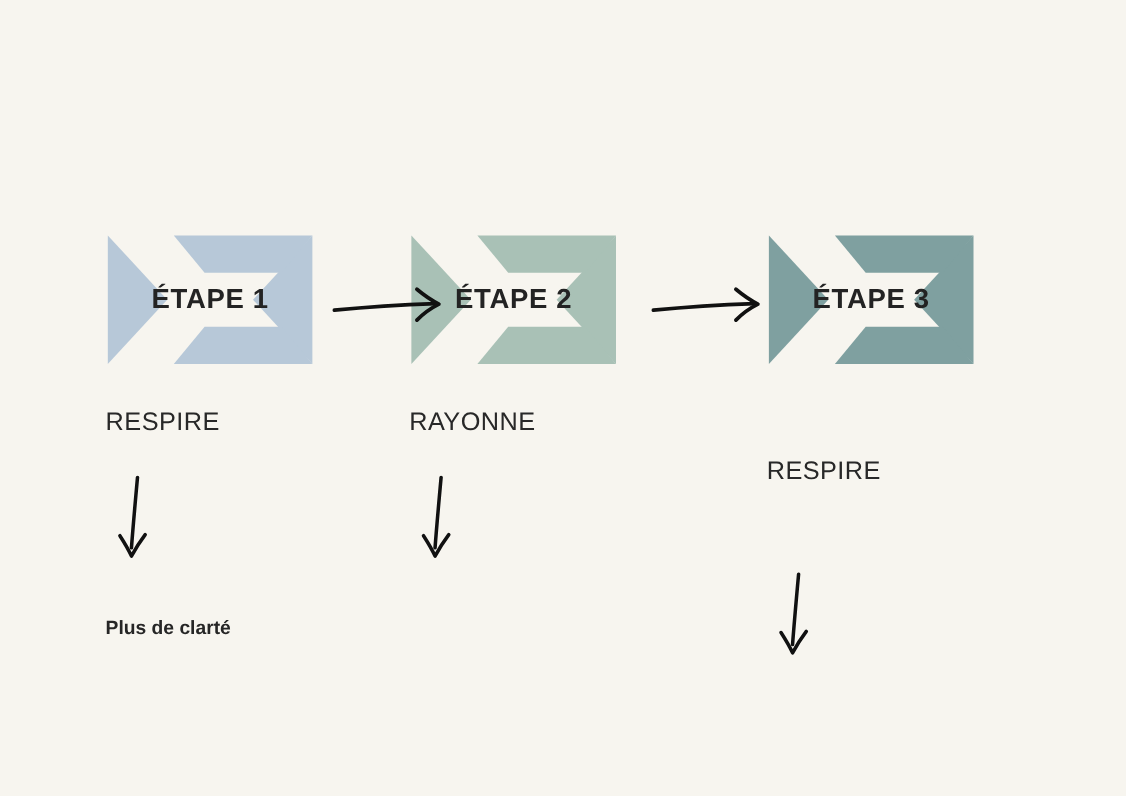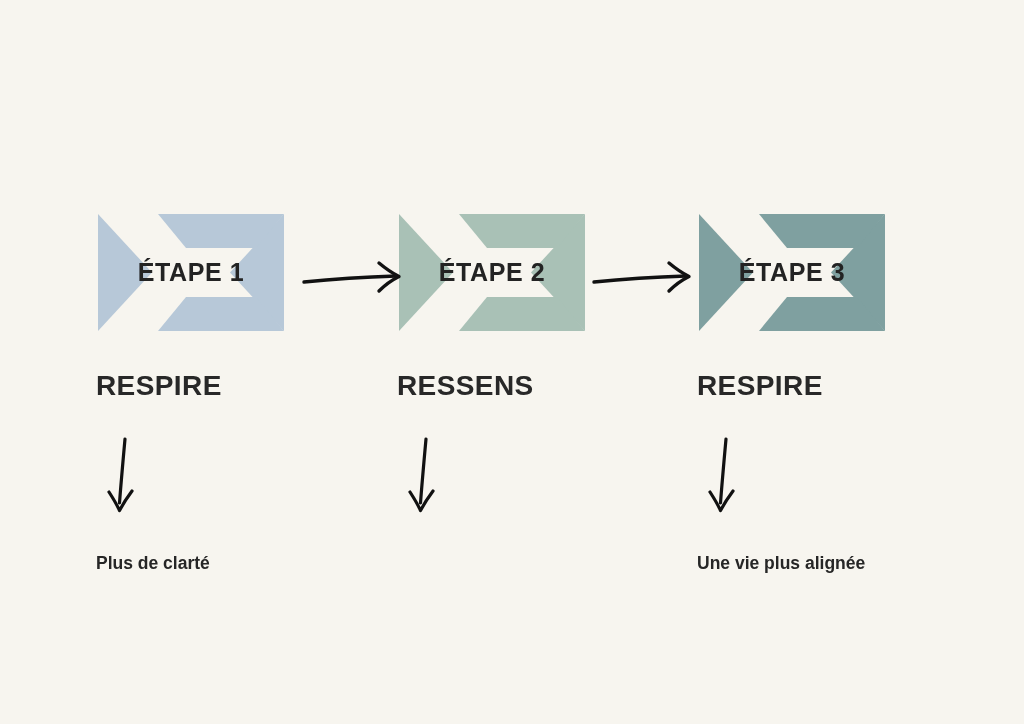--- a/index.html
+++ b/index.html
@@ -22,22 +22,22 @@
 
   
   .step {
     position: absolute;
     top: 212px;
     width: 230px;
     display: flex;
     flex-direction: column;
   }
   .step-1 { left: 96px; }
-  .step-2 { left: 397px; }
-  .step-3 { left: 697px; }
+  .step-2 { left: 372px; }
+  .step-3 { left: 697px; gap: 44px; }
 
   
   .badge {
     position: relative;
     width: 190px;
     height: 121px;
   }
   .badge svg {
     position: absolute;
     inset: 0;
@@ -52,38 +52,38 @@
     font-size: 25px;
     font-weight: 700;
     letter-spacing: 0.6px;
     color: #232323;
     white-space: nowrap;
   }
 
   
   .step-title {
     margin-top: 37px;
-    font-size: 28px;
-    font-weight: 700;
+    font-size: 23px;
+    font-weight: 400;
     letter-spacing: 0.4px;
     color: #282828;
     white-space: nowrap;
   }
 
   
   .down-arrow {
     margin-top: 35px;
     width: 46px;
     height: 80px;
   }
   .down-arrow svg { display: block; }
 
   
   .step-caption {
-    margin-top: 36px;
+    margin-top: 48px;
     font-size: 17.5px;
     font-weight: 700;
     color: #262626;
     white-space: nowrap;
   }
 
   
   .connector {
     position: absolute;
     top: 258px;
@@ -132,21 +132,21 @@
     <div class="badge">
       <svg viewBox="0 0 190 121" width="190" height="121" aria-hidden="true">
         <path d="M2 2 L2 119 L56 60.5 Z" fill="#A9C1B6"></path>
         <path d="M188 2 L188 119 L134 60.5 Z" fill="#A9C1B6"></path>
         <path d="M62 2 L188 2 L160 36 L90 36 Z" fill="#A9C1B6"></path>
         <path d="M62 119 L188 119 L160 85 L90 85 Z" fill="#A9C1B6"></path>
       </svg>
       <span class="badge-label">ÉTAPE 2</span>
     </div>
 
-    <div class="step-title">RESSENS</div>
+    <div class="step-title">RAYONNE</div>
 
     <div class="down-arrow">
       <svg viewBox="0 0 46 80" width="46" height="80" aria-hidden="true">
         <path d="M29 2 C27 24 25 46 23.5 66" stroke="#111111" stroke-width="3.2" fill="none" stroke-linecap="round"></path>
         <path d="M13 55 C17.5 62 21 68 23.5 73.5 C27 67 31.5 60 36 54" stroke="#111111" stroke-width="3.2" fill="none" stroke-linecap="round" stroke-linejoin="round"></path>
       </svg>
     </div>
 
   </div>
 
@@ -164,21 +164,20 @@
 
     <div class="step-title">RESPIRE</div>
 
     <div class="down-arrow">
       <svg viewBox="0 0 46 80" width="46" height="80" aria-hidden="true">
         <path d="M29 2 C27 24 25 46 23.5 66" stroke="#111111" stroke-width="3.2" fill="none" stroke-linecap="round"></path>
         <path d="M13 55 C17.5 62 21 68 23.5 73.5 C27 67 31.5 60 36 54" stroke="#111111" stroke-width="3.2" fill="none" stroke-linecap="round" stroke-linejoin="round"></path>
       </svg>
     </div>
 
-    <div class="step-caption">Une vie plus alignée</div>
   </div>
 
   <div class="connector connector-1">
     <svg viewBox="0 0 120 44" width="120" height="44" aria-hidden="true">
       <path d="M4 24 C34 21 66 19 96 18" stroke="#111111" stroke-width="3.4" fill="none" stroke-linecap="round"></path>
       <path d="M79 5 C85 10 92 15 99 18.5 C92 22 85 27 79 33" stroke="#111111" stroke-width="3.4" fill="none" stroke-linecap="round" stroke-linejoin="round"></path>
     </svg>
   </div>
 
   <div class="connector connector-2">

